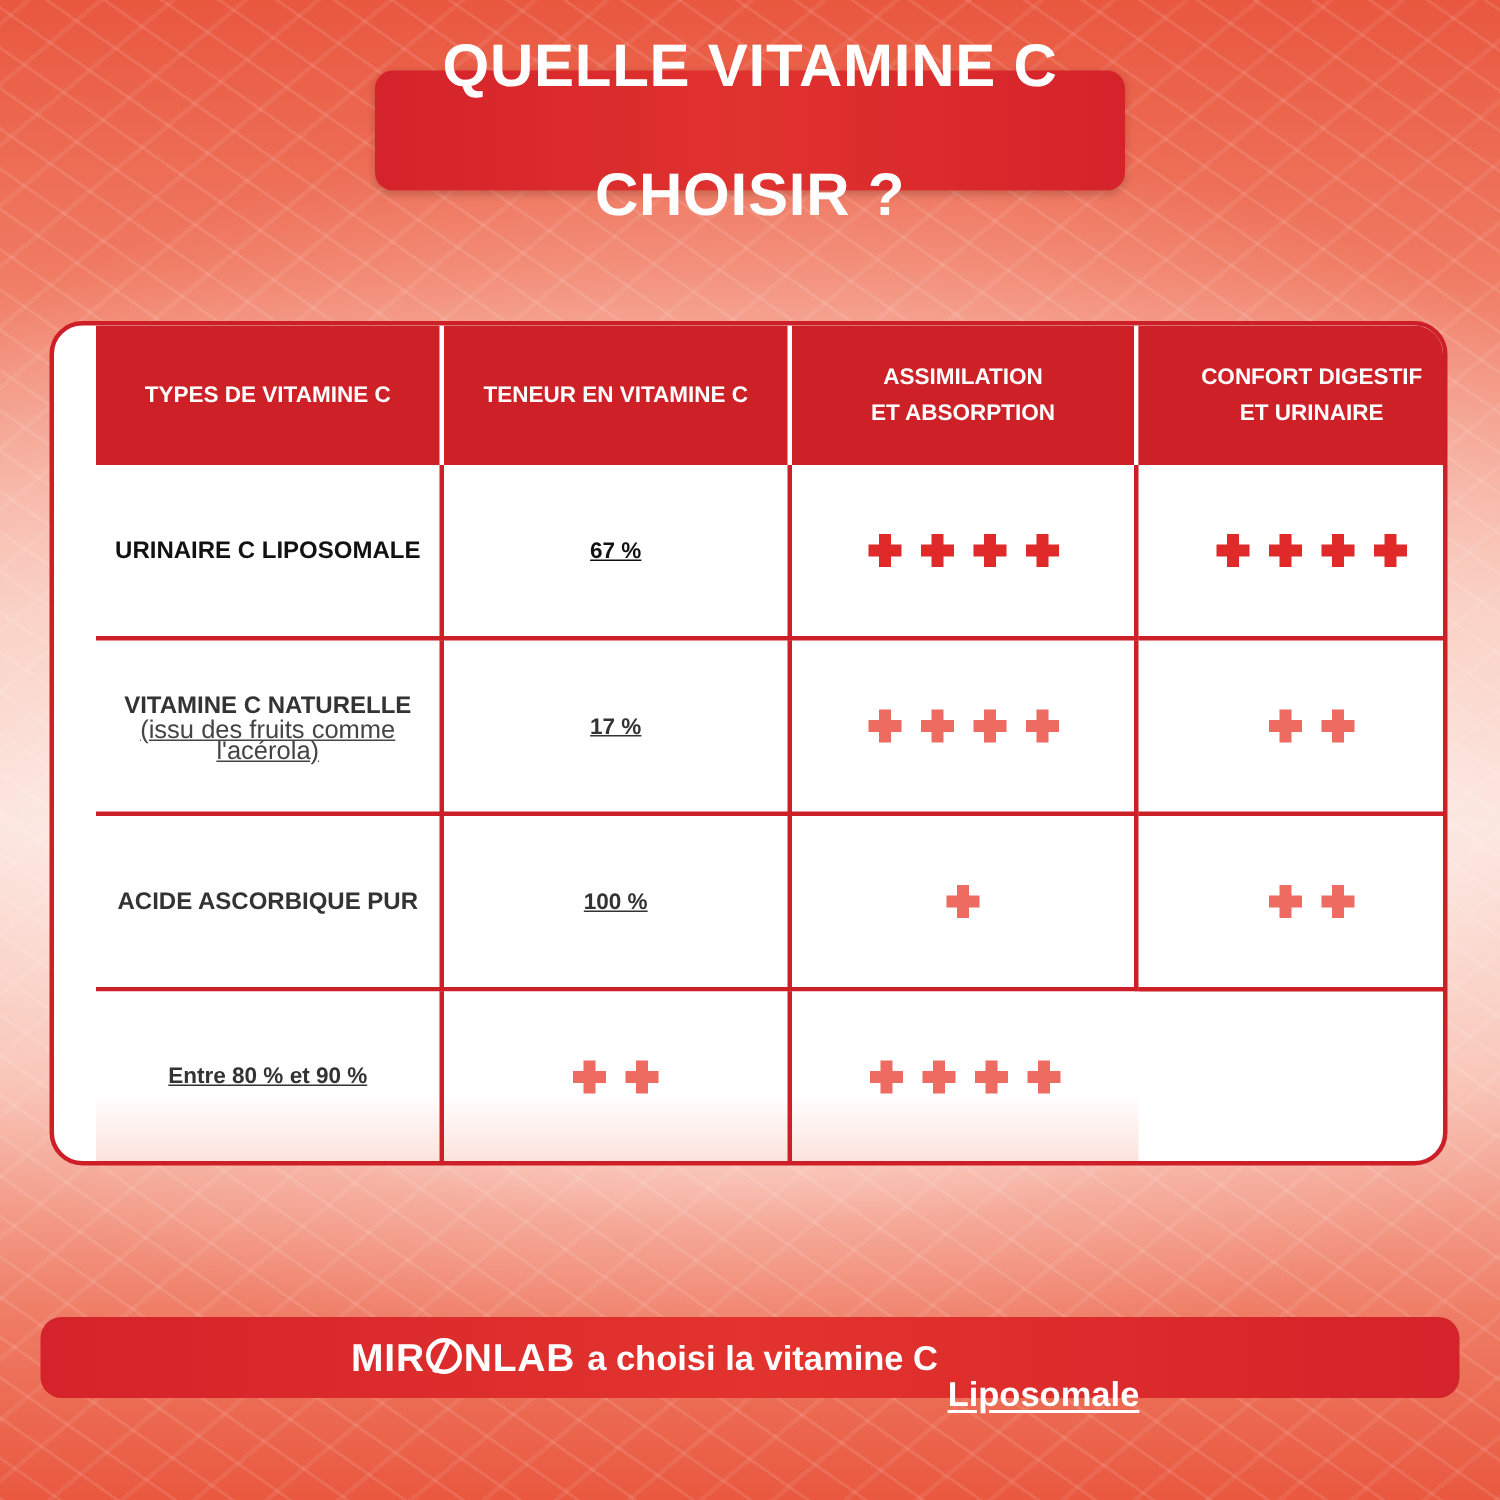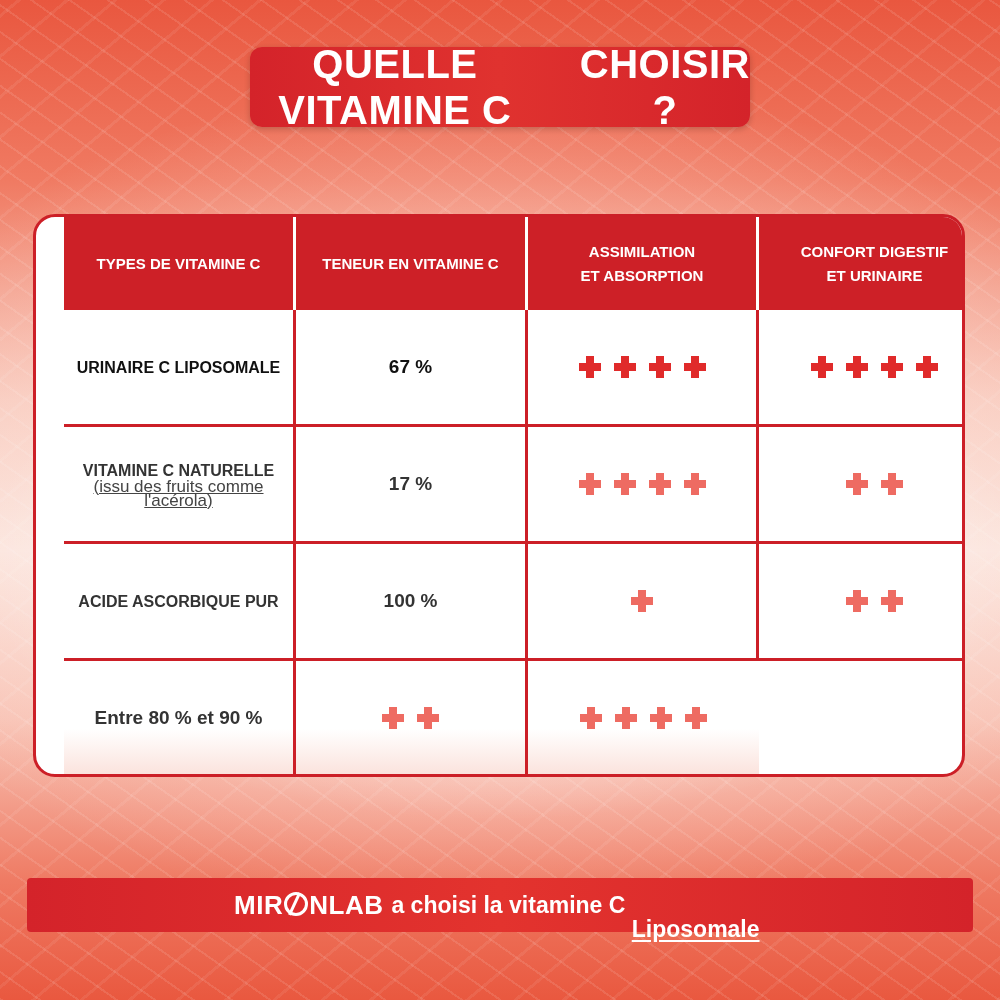--- a/index.html
+++ b/index.html
@@ -14,21 +14,21 @@
   .texture {
     position:absolute; inset:0; pointer-events:none;
     background:
       repeating-linear-gradient(35deg, rgba(255,255,255,0.10) 0 2px, rgba(255,255,255,0) 2px 22px),
       repeating-linear-gradient(-40deg, rgba(255,255,255,0.07) 0 3px, rgba(255,255,255,0) 3px 31px);
   }
   .title-box {
     position:absolute; left:250px; top:47px; width:500px; height:80px;
     background:linear-gradient(90deg,#d4232a,#e0322f 50%,#d4232a);
     border-radius:12px; box-shadow:0 2px 6px rgba(0,0,0,0.2);
-    display:flex; align-items:center; justify-content:center;
+    display:flex; flex-direction:column; align-items:center; justify-content:center;
     color:#fff; font-weight:bold; font-size:40px; line-height:46px; letter-spacing:0.5px;
     text-align:center;
     gap:40px;
   }
   .table {
     position:absolute; left:33px; top:214px; width:932px; height:563px;
     border:3px solid #cc1f27; border-radius:22px; box-sizing:border-box;
     overflow:hidden; background:#fff;
     display:grid;
     grid-template-columns:232px 232px 231px 231px;
@@ -43,31 +43,31 @@
   .cell.last-col { border-right:none; }
   .cell.last-row { border-bottom:none; background:linear-gradient(180deg,#fff 60%,#fbe3dd 100%); }
   .head {
     background:#cd2027; color:#fff; font-weight:bold; font-size:15px; line-height:24px;
     border-right:3px solid #fff; border-bottom:none;
   }
   .head.last-col { border-right:none; }
   .type-name { font-weight:bold; font-size:16px; color:#333; line-height:19px; }
   .type-name.dark { color:#111; }
   .type-sub { font-size:17px; color:#444; line-height:14px;text-decoration:underline; }
-  .content-val { font-weight:bold; font-size:19px; color:#333; }
+  .content-val { font-weight:bold; font-size:15px; color:#333;text-decoration:underline; }
   .content-val.dark { color:#111; }
   .pluses { display:flex; gap:13px; }
   .plus { position:relative; width:22px; height:22px; }
   .plus::before, .plus::after { content:""; position:absolute; background:var(--c); }
   .plus::before { left:0; top:7px; width:22px; height:8px; }
   .plus::after { left:7px; top:0; width:8px; height:22px; }
   .footer-box {
     position:absolute; left:27px; top:878px; width:946px; height:54px;
     background:linear-gradient(90deg,#d4232a,#e3332e 50%,#d4232a);
-    border-radius:4px; display:flex; align-items:center; justify-content:center;
+    border-radius:14px; display:flex; align-items:center; justify-content:center;
     color:#fff; font-weight:bold; font-size:23px; white-space:nowrap;
   }
   .logo { font-size:26px; letter-spacing:0.5px; margin-right:8px; font-weight:bold; }
   .logo .o { display:inline-block; width:18px; height:18px; border:3px solid #fff; border-radius:50%; position:relative; vertical-align:-2px; margin:0 1px; }
   .logo .o::after { content:""; position:absolute; left:6px; top:-3px; width:3px; height:24px; background:#fff; transform:rotate(25deg); }
   .underline { text-decoration:underline; text-underline-offset:3px;margin-top:48px; }
 </style>
 </head>
 <body>
 

